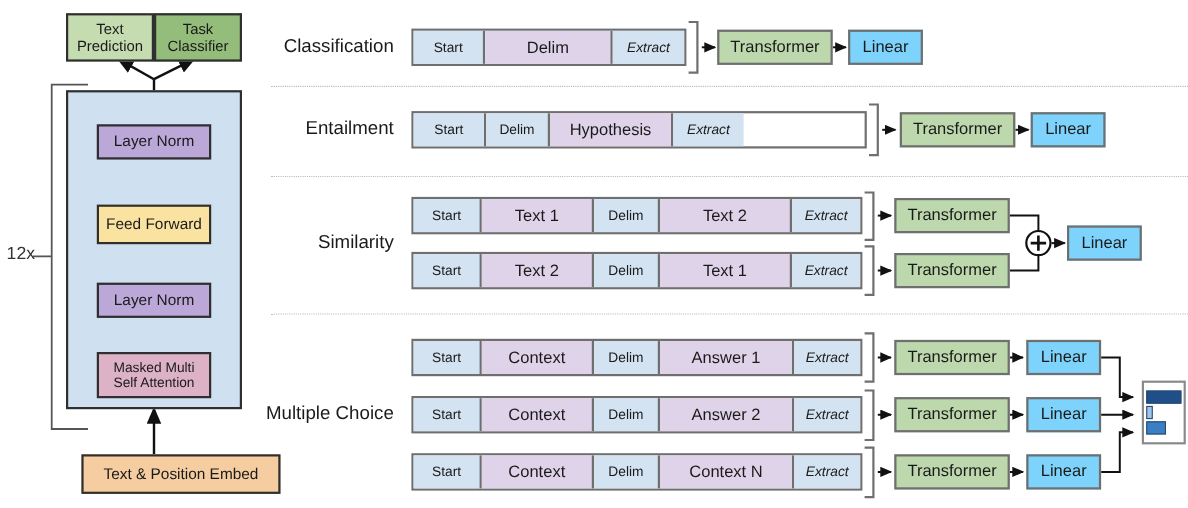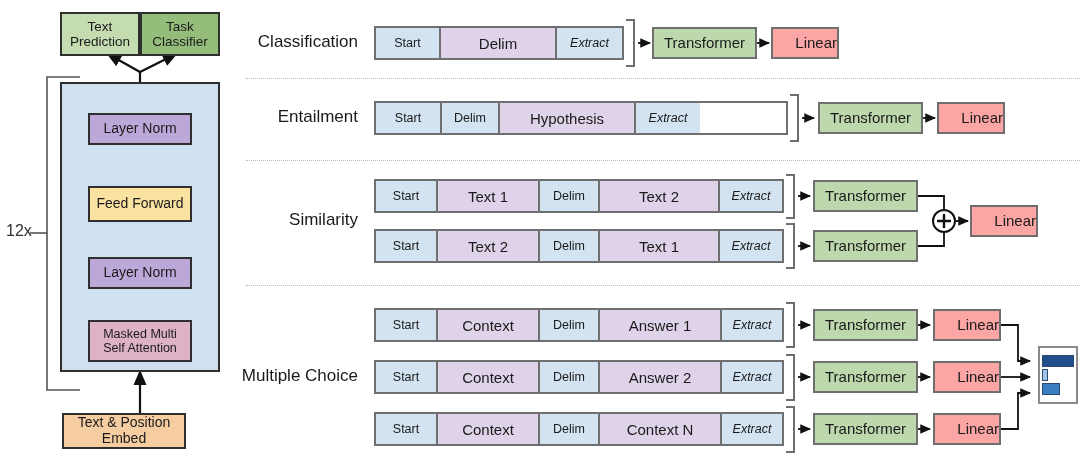--- a/index.html
+++ b/index.html
@@ -8,21 +8,21 @@
 
   .abs{position:absolute;box-sizing:border-box;}
 
   
   .box{position:absolute;box-sizing:border-box;border:2px solid #3a3a3a;
        display:flex;align-items:center;justify-content:center;
        text-align:center;line-height:1.12;}
   .c-green  {background:#bdd8ad;border-color:#6f6f6f;}
   .c-greenL {background:#c5dbb0;border-color:#2f2f2f;}
   .c-greenD {background:#94bd7c;border-color:#2f2f2f;}
-  .c-orange {background:#fca5a5;border-color:#6f6f6f;justify-content:flex-end;}
+  .c-orange {background:#7dd3fc;border-color:#6f6f6f;}
   .c-orangeD{background:#f5cda0;border-color:#2f2f2f;}
   .c-lav    {background:#bba8d8;border-color:#2f2f2f;}
   .c-yellow {background:#fae3a0;border-color:#2f2f2f;}
   .c-pink   {background:#ddb2c6;border-color:#2f2f2f;}
   .c-block  {background:#cfe1f0;border-color:#2f2f2f;}
 
   
   .strip{position:absolute;display:flex;box-sizing:border-box;
          border:2px solid #6f6f6f;}
   .strip .seg{box-sizing:border-box;display:flex;align-items:center;
@@ -175,21 +175,21 @@
 
 <div class="box c-lav abs" style="left:88px;top:257px;width:104px;height:32px;font-size:14px;">
   <span>Layer Norm</span>
 </div>
 
 <div class="box c-pink abs" style="left:88px;top:320px;width:104px;height:42px;font-size:12.5px;flex-direction:column;">
   <span>Masked Multi</span>
   <span>Self Attention</span>
 </div>
 
-<div class="box c-orangeD abs" style="left:62px;top:413px;width:124px;height:36px;font-size:14px;">
+<div class="box c-orangeD abs" style="left:74px;top:413px;width:181px;height:36px;font-size:14px;">
   <span>Text &amp; Position Embed</span>
 </div>
 
 <div class="lbl12x" style="left:6px;top:222px;">
   <span>12x</span>
 </div>
 
 <div class="sep" style="left:246px;top:78px;width:834px;"></div>
 <div class="sep" style="left:246px;top:160px;width:834px;"></div>
 <div class="sep" style="left:246px;top:285px;width:834px;"></div>
@@ -211,21 +211,21 @@
   <span>Linear</span>
 </div>
 
 <div class="rowlabel" style="left:248px;top:107px;width:110px;">
   <span>Entailment</span>
 </div>
 
 <div class="strip" style="left:374px;top:101px;width:414px;height:34px;">
   <div class="seg blue small" style="width:66px;">Start</div>
   <div class="seg blue small" style="width:58px;">Delim</div>
-  <div class="seg purple big" style="width:136px;">Hypothesis</div>
+  <div class="seg purple big" style="width:112px;">Hypothesis</div>
   <div class="seg blue small" style="width:64px;">Extract</div>
 </div>
 
 <div class="box c-green abs tb-lbl" style="left:818px;top:102px;width:105px;height:32px;">
   <span>Transformer</span>
 </div>
 <div class="box c-orange abs tb-lbl" style="left:937px;top:102px;width:68px;height:32px;">
   <span>Linear</span>
 </div>
 

